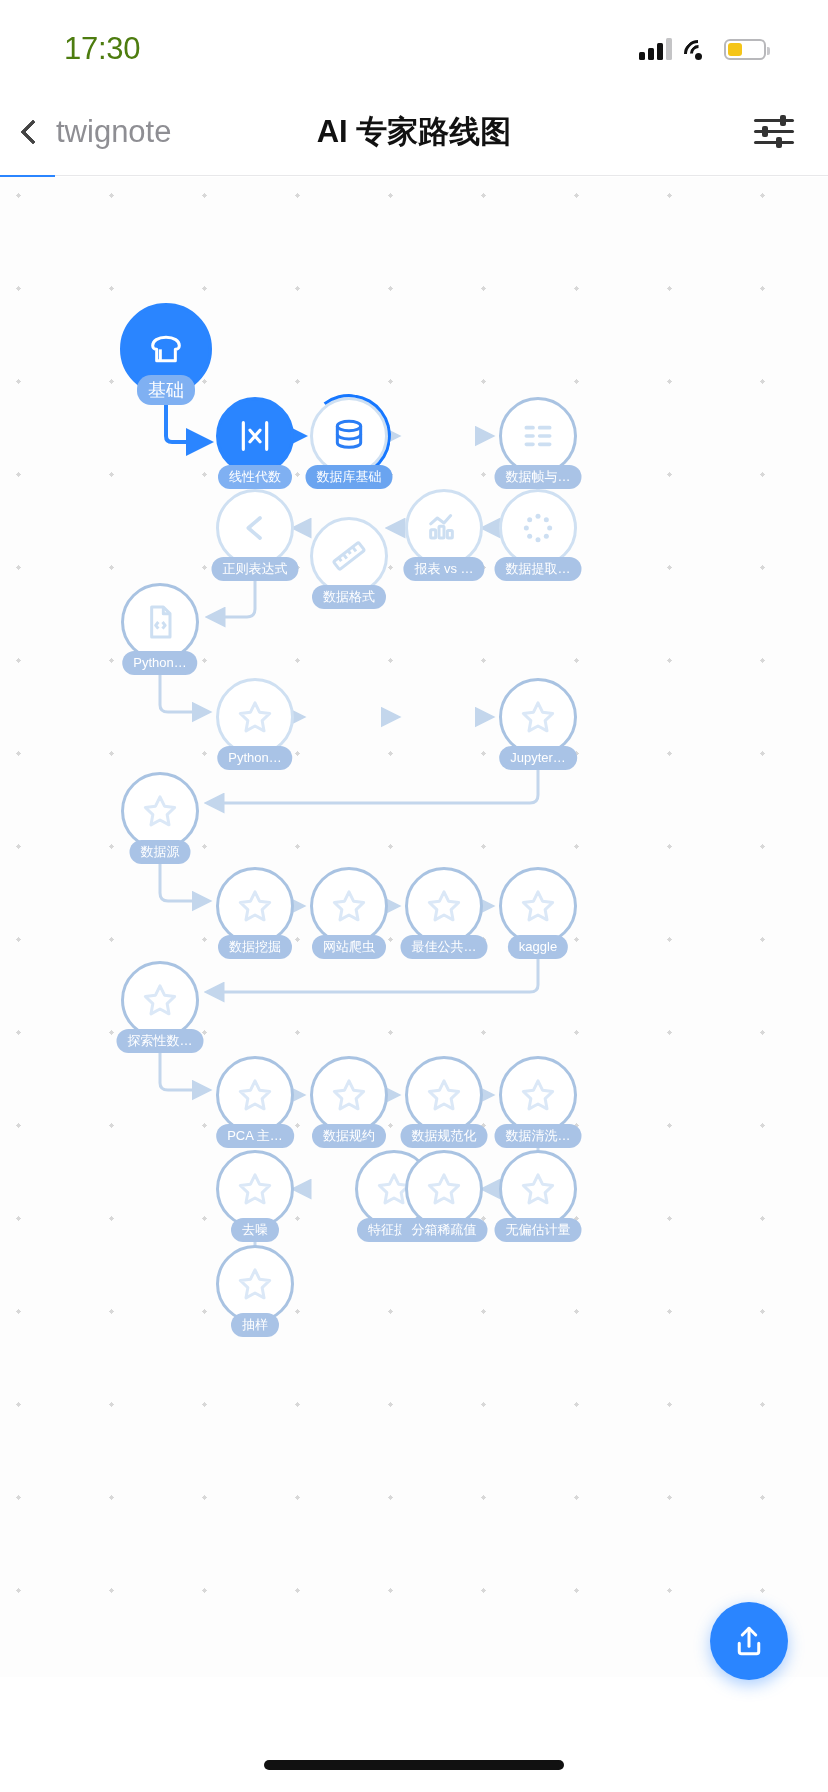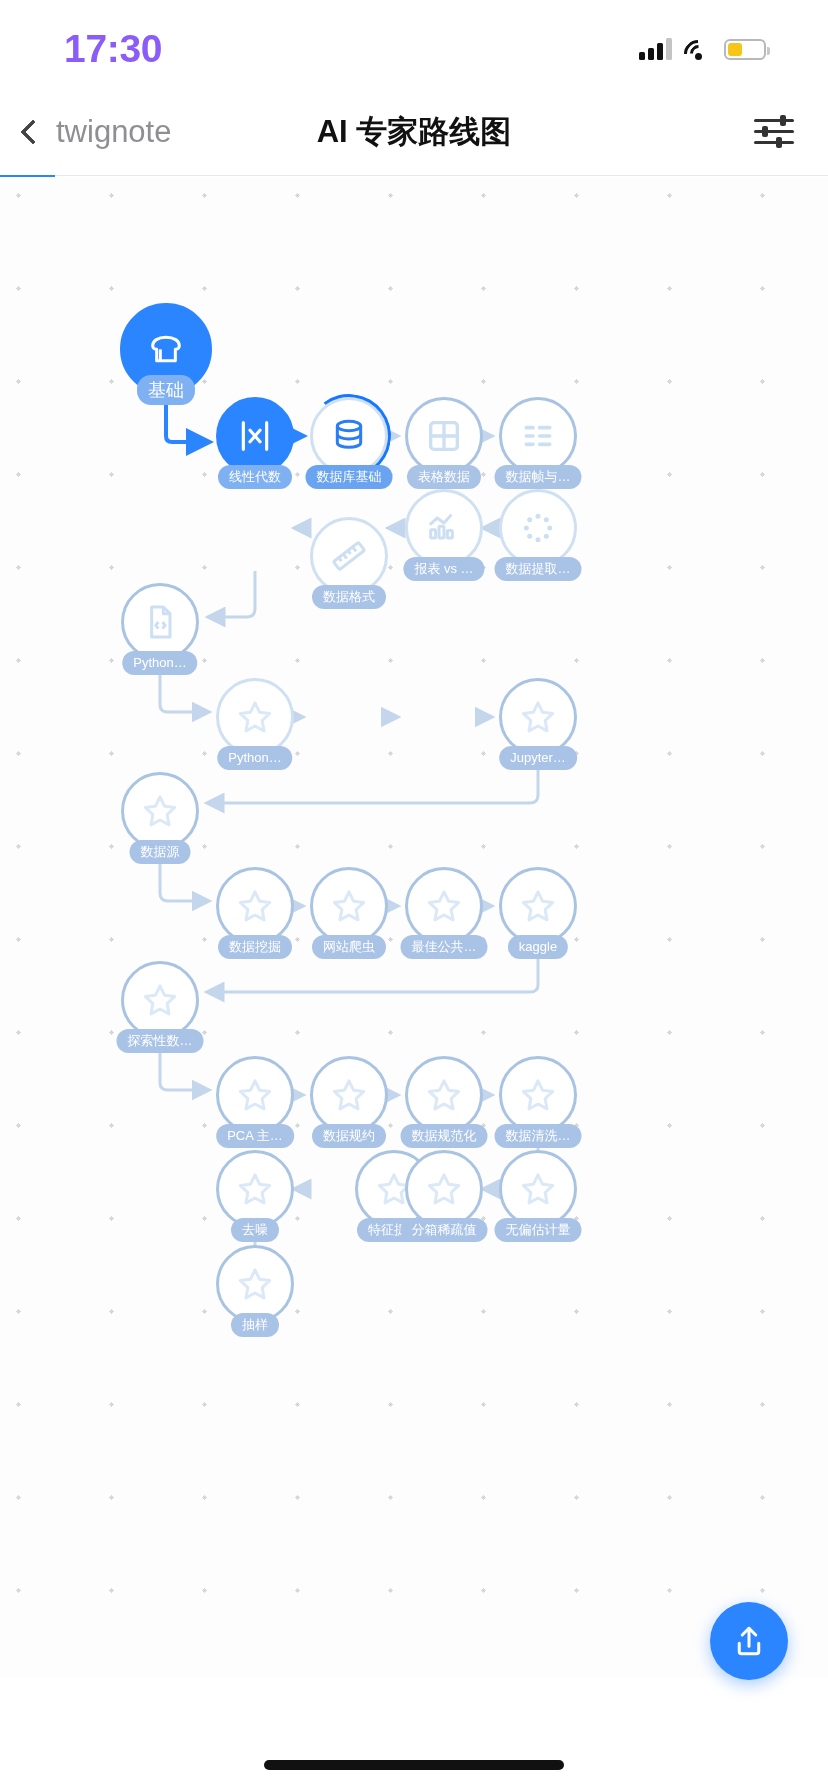--- a/index.html
+++ b/index.html
@@ -11,21 +11,21 @@
   }
   .phone { position: relative; width: 828px; height: 1792px; background: #fff; }
 
   
   .statusbar {
     position: absolute; top: 0; left: 0; width: 828px; height: 88px;
     display: flex; align-items: center; justify-content: space-between;
     padding: 0 62px 0 64px;
   }
   .status-time {
-    font-size: 39px; font-weight: bold; color: #8b5cf6; letter-spacing: -0.3px;
+    font-size: 31px; font-weight: normal; color: #4d7c0f; letter-spacing: -0.3px;
     margin-top: 10px;
   }
   .status-right { display: flex; align-items: center; gap: 12px; margin-top: 10px; }
 
   .sig { display: flex; align-items: flex-end; gap: 3px; height: 22px; }
   .sig i { width: 6px; background: #111; border-radius: 1.5px; display: block; }
   .sig i:nth-child(1){ height: 8px; }
   .sig i:nth-child(2){ height: 12px; }
   .sig i:nth-child(3){ height: 17px; }
   .sig i:nth-child(4){ height: 22px; background:#c4c4c6; }
@@ -257,43 +257,42 @@
             <ellipse cx="12" cy="6" rx="7" ry="2.8"></ellipse>
             <path d="M5 6v5c0 1.6 3.1 2.8 7 2.8s7-1.2 7-2.8V6"></path>
             <path d="M5 11v5c0 1.6 3.1 2.8 7 2.8s7-1.2 7-2.8v-5"></path>
           </svg>
         </span>
       </div>
       <div class="prog"></div>
       <div class="label">数据库基础</div>
     </div>
 
-    <div class="node" style="left:405px; top:220px;">
-      <div class="ring">
-        <span class="ico">
-          <svg viewBox="0 0 24 24" fill="none" stroke="#cddff2" stroke-width="2">
-            <rect x="4" y="4" width="16" height="16" rx="2"></rect>
-            <path d="M4 12h16M12 4v16"></path>
-          </svg>
-        </span>
-      </div>
-      <div class="label">表格数据</div>
-    </div>
 
     <div class="node" style="left:499px; top:220px;">
       <div class="ring">
         <span class="ico">
           <svg viewBox="0 0 24 24" stroke="#cddff2" stroke-width="2.2" stroke-linecap="round">
             <path d="M5 7h4M13 7h6M5 12h4M13 12h6M5 17h4M13 17h6"></path>
           </svg>
         </span>
       </div>
       <div class="label">数据帧与…</div>
     </div>
 
+    <div class="node pale" style="left:216px; top:312px;">
+      <div class="ring">
+        <span class="ico">
+          <svg viewBox="0 0 24 24" fill="none" stroke="#cddff2" stroke-width="2.2" stroke-linecap="round" stroke-linejoin="round">
+            <path d="M15 6 L8 12 L15 18"></path>
+          </svg>
+        </span>
+      </div>
+      <div class="label">正则表达式</div>
+    </div>
 
     <div class="node pale" style="left:310px; top:312px;margin-top:28px;">
       <div class="ring">
         <span class="ico">
           <svg viewBox="0 0 24 24" fill="none" stroke="#cddff2" stroke-width="1.8" stroke-linejoin="round">
             <g transform="rotate(-38 12 12)">
               <rect x="2.5" y="9" width="19" height="6" rx="1"></rect>
               <path d="M6.5 9v2.6M10 9v3.4M13.5 9v2.6M17 9v3.4"></path>
             </g>
           </svg>

